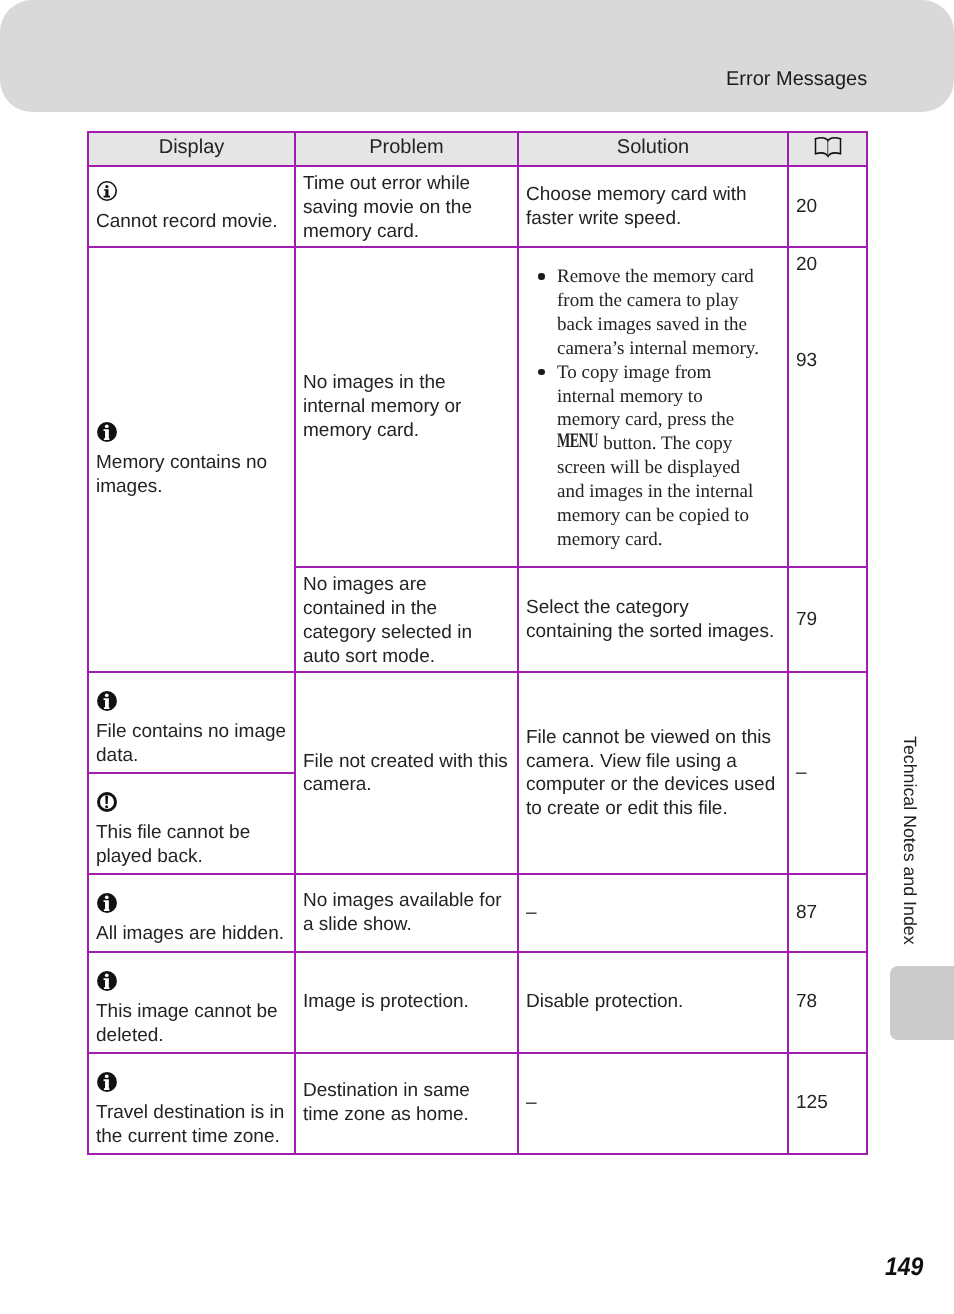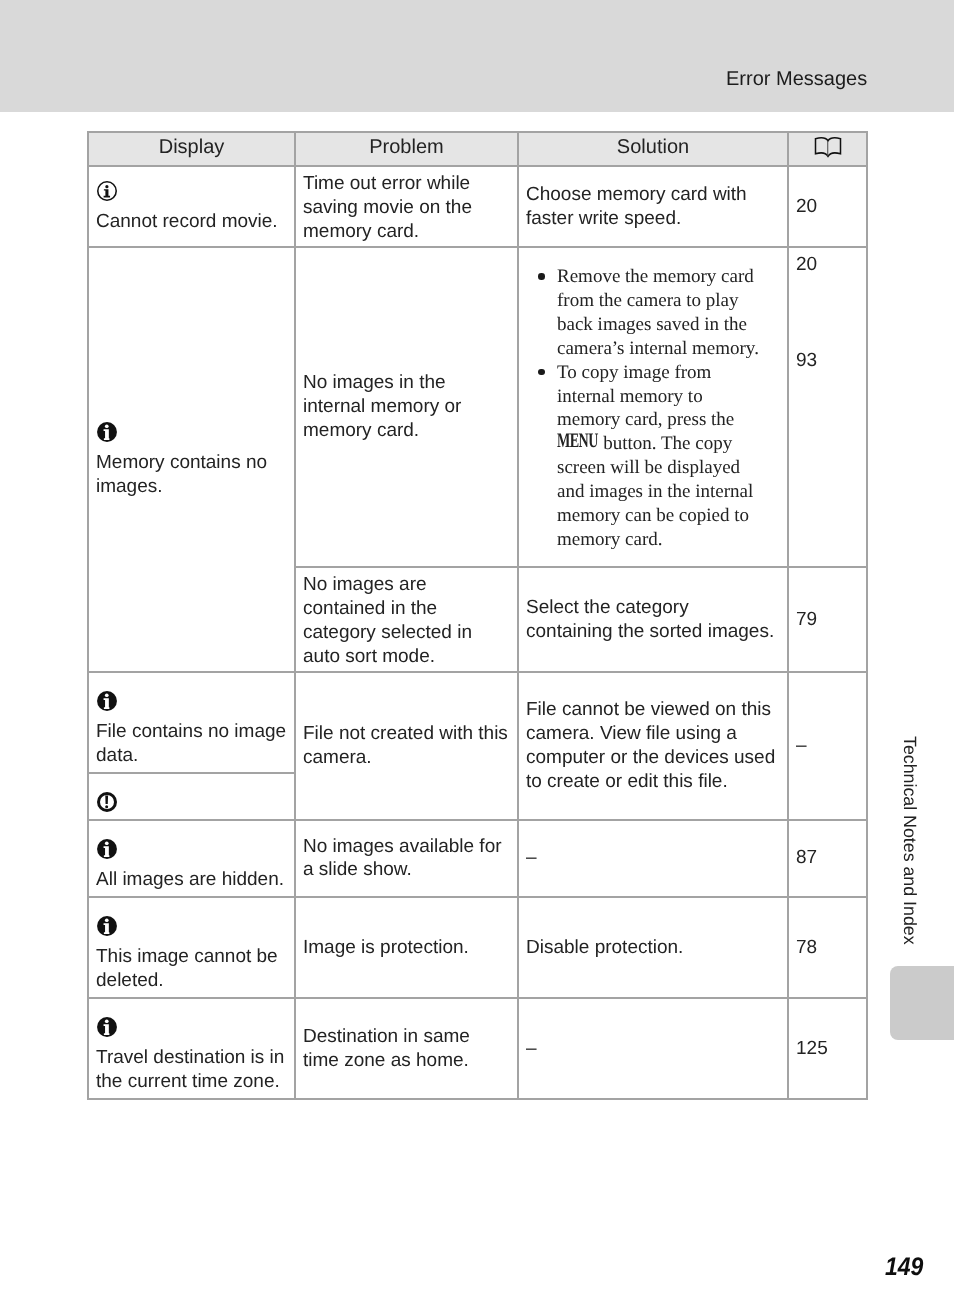--- a/index.html
+++ b/index.html
@@ -5,27 +5,27 @@
 <style>
   html,body{margin:0;padding:0;}
   body{
     width:954px;height:1314px;background:#ffffff;
     font-family:"Liberation Sans",sans-serif;
     position:relative;overflow:hidden;
     -webkit-font-smoothing:antialiased;
     text-rendering:geometricPrecision;
   }
   
-  .hdr-band{position:absolute;left:0;top:0;width:954px;height:112px;background:#d9d9d9;}
+  .hdr-band{position:absolute;left:0;top:0;width:954px;height:112px;background:#d9d9d9;border-radius:32px;}
   .hdr-title{position:absolute;left:726px;top:68px;font-size:20px;color:#1c1c1c;}
 
   
   .tbl{position:absolute;left:87px;top:131px;width:779px;border-collapse:collapse;table-layout:fixed;}
   .tbl td,.tbl th{
-    border:2px solid #a3a3a3;
+    border:2px solid #a21caf;
     padding:0;vertical-align:top;color:#232323;font-weight:normal;
     font-size:19px;line-height:23.85px;
   }
   .tbl thead th{background:#e5e5e5;text-align:center;height:32px;vertical-align:middle;
                 font-size:20px;line-height:22px;position:relative;}
   .tbl thead th>*{position:relative;top:-2px;}
   td.vm{vertical-align:middle;}
   .cell{padding:5px 6px 2.75px 7px;}
   .cell.has-ico{padding-top:16px;padding-bottom:4.4px;}
   .num{padding:5px 0 0 7px;}
@@ -182,20 +182,21 @@
     <tr>
       <td>
         <div class="cell has-ico">
           <span class="ico">
             <svg width="20" height="20" viewBox="0 0 36 36">
                 <circle cx="18" cy="18" r="15.3" fill="none" stroke="#111" stroke-width="5.4"></circle>
                 <path d="M14.9 6.4h5.0l-0.5 15.0h-4.0z" fill="#111"></path>
                 <circle cx="17.4" cy="26.6" r="2.7" fill="#111"></circle>
               </svg>
           </span>
+          <span class="msgtxt lines">This file cannot be<br>played back.</span>
         </div>
       </td>
     </tr>
 
     <tr>
       <td>
         <div class="cell has-ico">
           <span class="ico">
             <svg width="20" height="20" viewBox="0 0 36 36">
                 <circle cx="18" cy="18" r="17.9" fill="#111"></circle>

